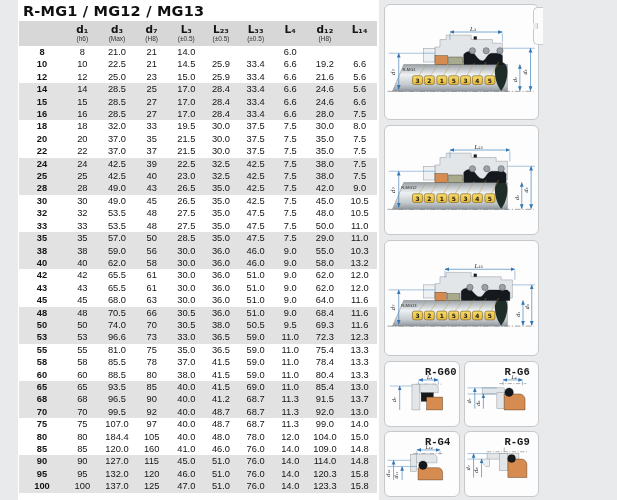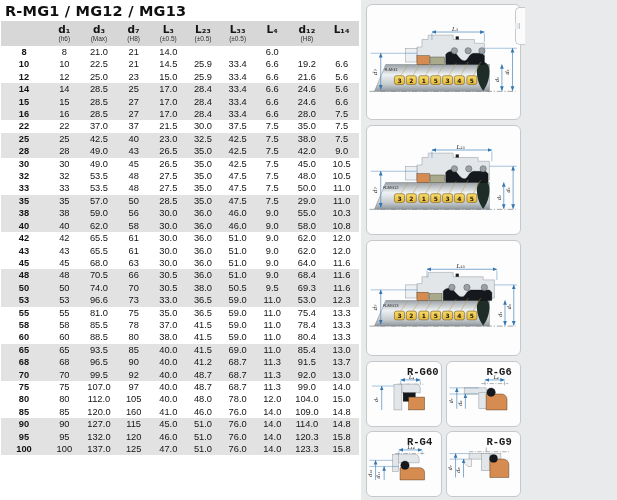--- a/index.html
+++ b/index.html
@@ -1,21 +1,21 @@
 <!DOCTYPE html>
 <html><head>
 <meta charset="utf-8">
 <style>
   html,body{margin:0;padding:0;}
   body{
     width:617px;height:500px;overflow:hidden;
     font-family:"Liberation Sans",sans-serif;
     background:#e9eaeb;
   }
-  .page{display:flex;width:525px;height:500px;}
+  .page{display:flex;width:525px;height:500px;padding-left:18px;}
 
   
   .left{width:361px;background:#ffffff;flex:0 0 auto;}
   .title{
     font-family:"DejaVu Sans",sans-serif;
     font-weight:bold;font-size:14.5px;color:#101010;
     padding:3px 0 2px 5px;letter-spacing:0.2px;
   }
   table.dims{border-collapse:collapse;table-layout:fixed;width:358px;margin-left:1px;}
   table.dims th,table.dims td{padding:0;margin:0;}
@@ -233,29 +233,65 @@
             <td>28.5</td>
             <td>27</td>
             <td>17.0</td>
             <td>28.4</td>
             <td>33.4</td>
             <td>6.6</td>
             <td>28.0</td>
             <td>7.5</td>
           </tr>
           <tr>
+            <td class="key">18</td>
+            <td>18</td>
+            <td>32.0</td>
+            <td>33</td>
+            <td>19.5</td>
+            <td>30.0</td>
+            <td>37.5</td>
+            <td>7.5</td>
+            <td>30.0</td>
+            <td>8.0</td>
+          </tr>
+          <tr>
+            <td class="key">20</td>
+            <td>20</td>
+            <td>37.0</td>
+            <td>35</td>
+            <td>21.5</td>
+            <td>30.0</td>
+            <td>37.5</td>
+            <td>7.5</td>
+            <td>35.0</td>
+            <td>7.5</td>
+          </tr>
+          <tr>
             <td class="key">22</td>
             <td>22</td>
             <td>37.0</td>
             <td>37</td>
             <td>21.5</td>
             <td>30.0</td>
             <td>37.5</td>
             <td>7.5</td>
             <td>35.0</td>
+            <td>7.5</td>
+          </tr>
+          <tr class="band">
+            <td class="key">24</td>
+            <td>24</td>
+            <td>42.5</td>
+            <td>39</td>
+            <td>22.5</td>
+            <td>32.5</td>
+            <td>42.5</td>
+            <td>7.5</td>
+            <td>38.0</td>
             <td>7.5</td>
           </tr>
           <tr class="band">
             <td class="key">25</td>
             <td>25</td>
             <td>42.5</td>
             <td>40</td>
             <td>23.0</td>
             <td>32.5</td>
             <td>42.5</td>
@@ -338,21 +374,21 @@
           <tr class="band">
             <td class="key">40</td>
             <td>40</td>
             <td>62.0</td>
             <td>58</td>
             <td>30.0</td>
             <td>36.0</td>
             <td>46.0</td>
             <td>9.0</td>
             <td>58.0</td>
-            <td>10.8</td>
+            <td>13.2</td>
           </tr>
           <tr>
             <td class="key">42</td>
             <td>42</td>
             <td>65.5</td>
             <td>61</td>
             <td>30.0</td>
             <td>36.0</td>
             <td>51.0</td>
             <td>9.0</td>
@@ -409,21 +445,21 @@
           </tr>
           <tr class="band">
             <td class="key">53</td>
             <td>53</td>
             <td>96.6</td>
             <td>73</td>
             <td>33.0</td>
             <td>36.5</td>
             <td>59.0</td>
             <td>11.0</td>
-            <td>53.0</td>
+            <td>72.3</td>
             <td>12.3</td>
           </tr>
           <tr>
             <td class="key">55</td>
             <td>55</td>
             <td>81.0</td>
             <td>75</td>
             <td>35.0</td>
             <td>36.5</td>
             <td>59.0</td>
@@ -499,21 +535,21 @@
             <td>40.0</td>
             <td>48.7</td>
             <td>68.7</td>
             <td>11.3</td>
             <td>99.0</td>
             <td>14.0</td>
           </tr>
           <tr>
             <td class="key">80</td>
             <td>80</td>
-            <td>112.0</td>
+            <td>184.4</td>
             <td>105</td>
             <td>40.0</td>
             <td>48.0</td>
             <td>78.0</td>
             <td>12.0</td>
             <td>104.0</td>
             <td>15.0</td>
           </tr>
           <tr>
             <td class="key">85</td>

